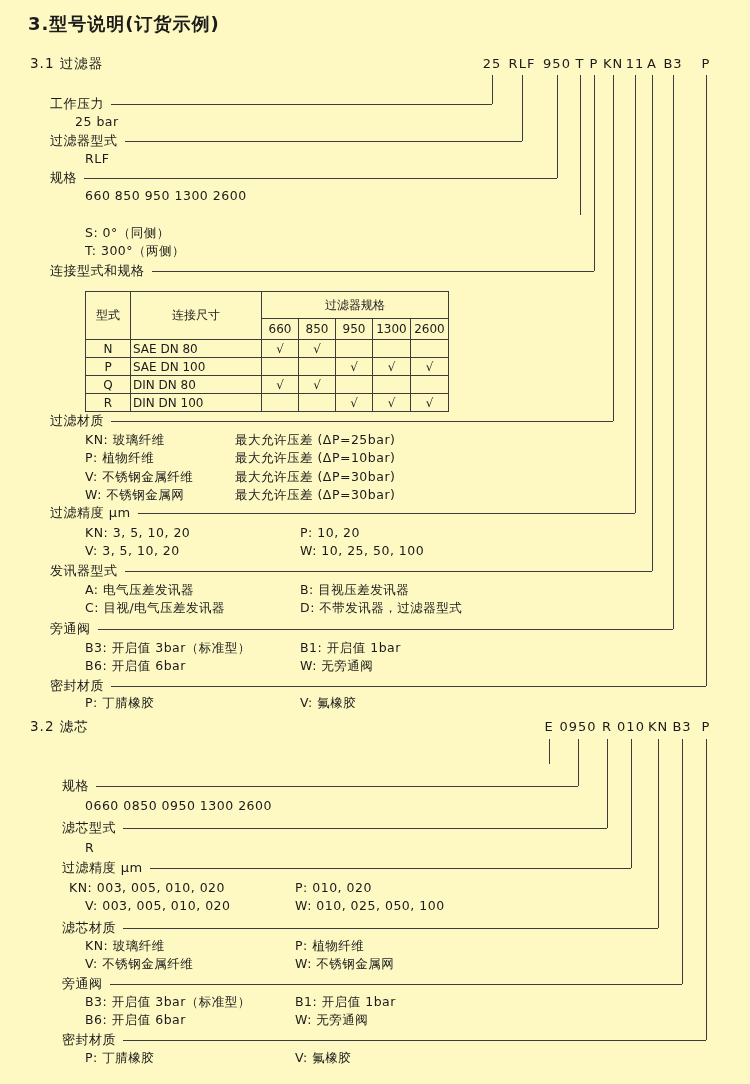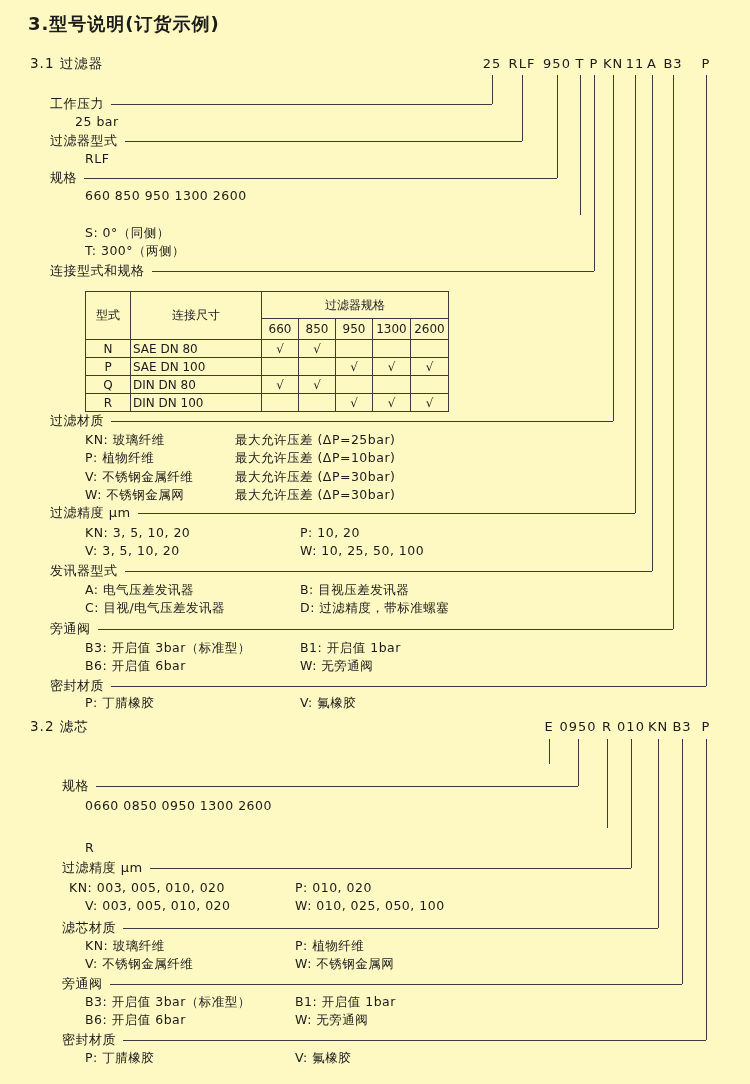--- a/index.html
+++ b/index.html
@@ -162,21 +162,21 @@
   <div class="val" style="left:85px;top:543px">V: 3, 5, 10, 20</div>
   <div class="val" style="left:300px;top:543px">W: 10, 25, 50, 100</div>
 
   <div class="label-row" style="left:50px;top:563px;width:602px">
     <span class="lbl">发讯器型式</span>
     <span class="lead"></span>
   </div>
   <div class="val" style="left:85px;top:582px">A: 电气压差发讯器</div>
   <div class="val" style="left:300px;top:582px">B: 目视压差发讯器</div>
   <div class="val" style="left:85px;top:600px">C: 目视/电气压差发讯器</div>
-  <div class="val" style="left:300px;top:600px">D: 过滤精度，带标准螺塞</div>
+  <div class="val" style="left:300px;top:600px">D: 不带发讯器，过滤器型式</div>
 
   <div class="label-row" style="left:50px;top:621px;width:623px">
     <span class="lbl">旁通阀</span>
     <span class="lead"></span>
   </div>
   <div class="val" style="left:85px;top:640px">B3: 开启值 3bar（标准型）</div>
   <div class="val" style="left:300px;top:640px">B1: 开启值 1bar</div>
   <div class="val" style="left:85px;top:658px">B6: 开启值 6bar</div>
   <div class="val" style="left:300px;top:658px">W: 无旁通阀</div>
 
@@ -205,20 +205,24 @@
   <div class="vline" style="left:682px;top:739px;height:245px"></div>
   <div class="vline" style="left:706px;top:739px;height:301px"></div>
 
 
   <div class="label-row" style="left:62px;top:778px;width:516px">
     <span class="lbl">规格</span>
     <span class="lead"></span>
   </div>
   <div class="val" style="left:85px;top:798px">0660 0850 0950 1300 2600</div>
 
+  <div class="label-row" style="left:62px;top:820px;width:545px">
+    <span class="lbl">滤芯型式</span>
+    <span class="lead"></span>
+  </div>
   <div class="val" style="left:85px;top:840px">R</div>
 
   <div class="label-row" style="left:62px;top:860px;width:569px">
     <span class="lbl">过滤精度 μm</span>
     <span class="lead"></span>
   </div>
   <div class="val" style="left:69px;top:880px">KN: 003, 005, 010, 020</div>
   <div class="val" style="left:295px;top:880px">P: 010, 020</div>
   <div class="val" style="left:85px;top:898px">V: 003, 005, 010, 020</div>
   <div class="val" style="left:295px;top:898px">W: 010, 025, 050, 100</div>

